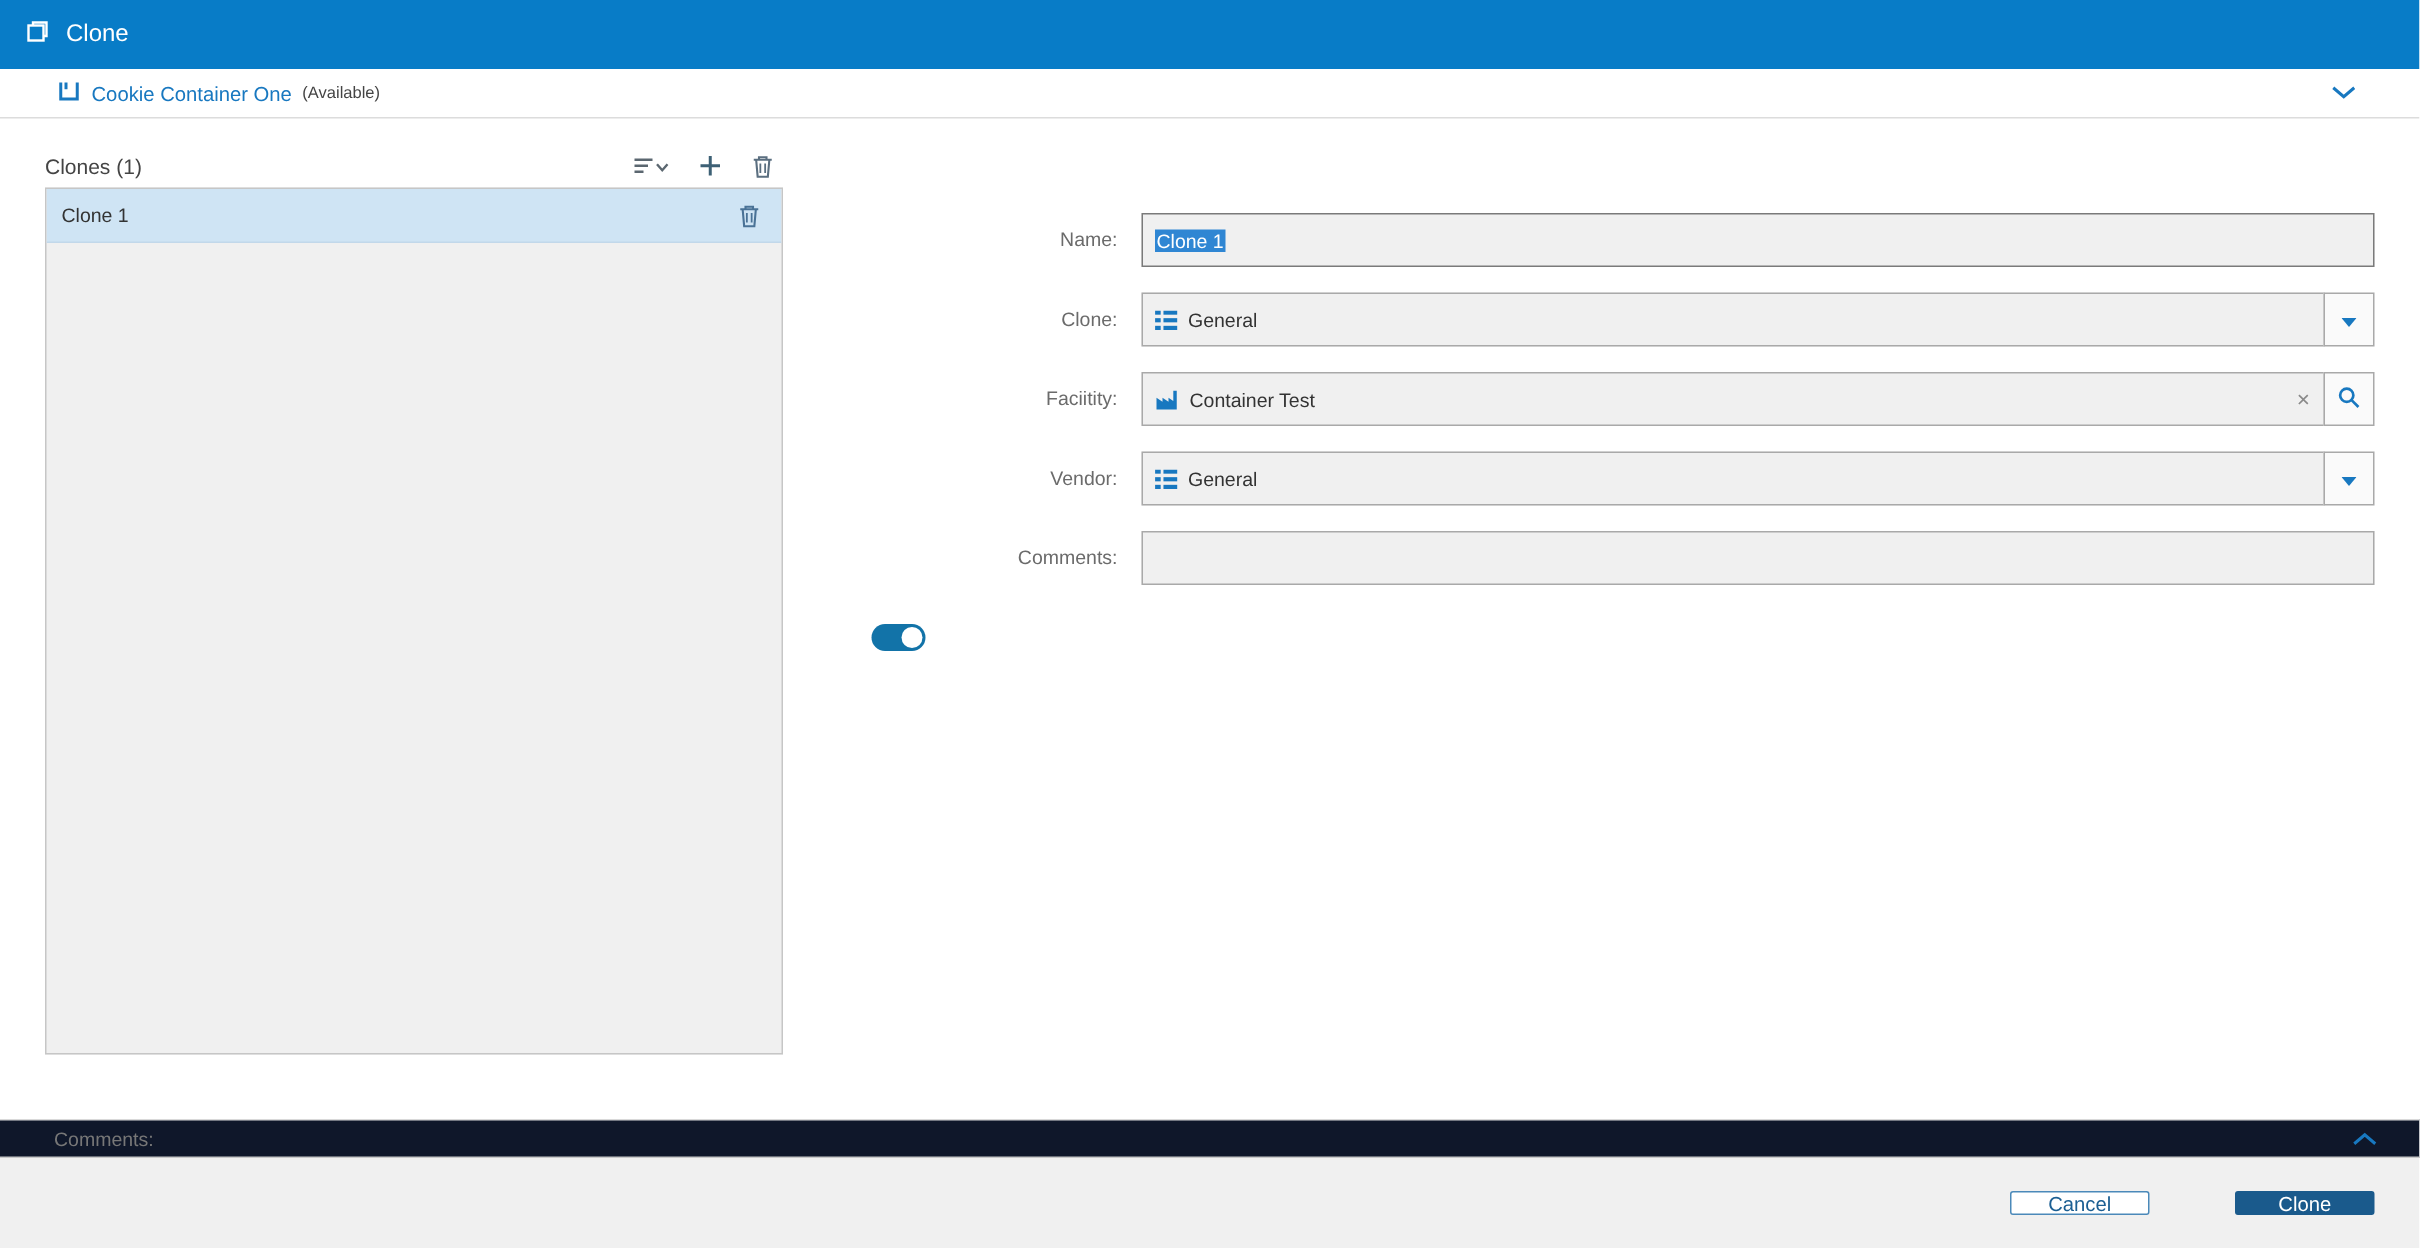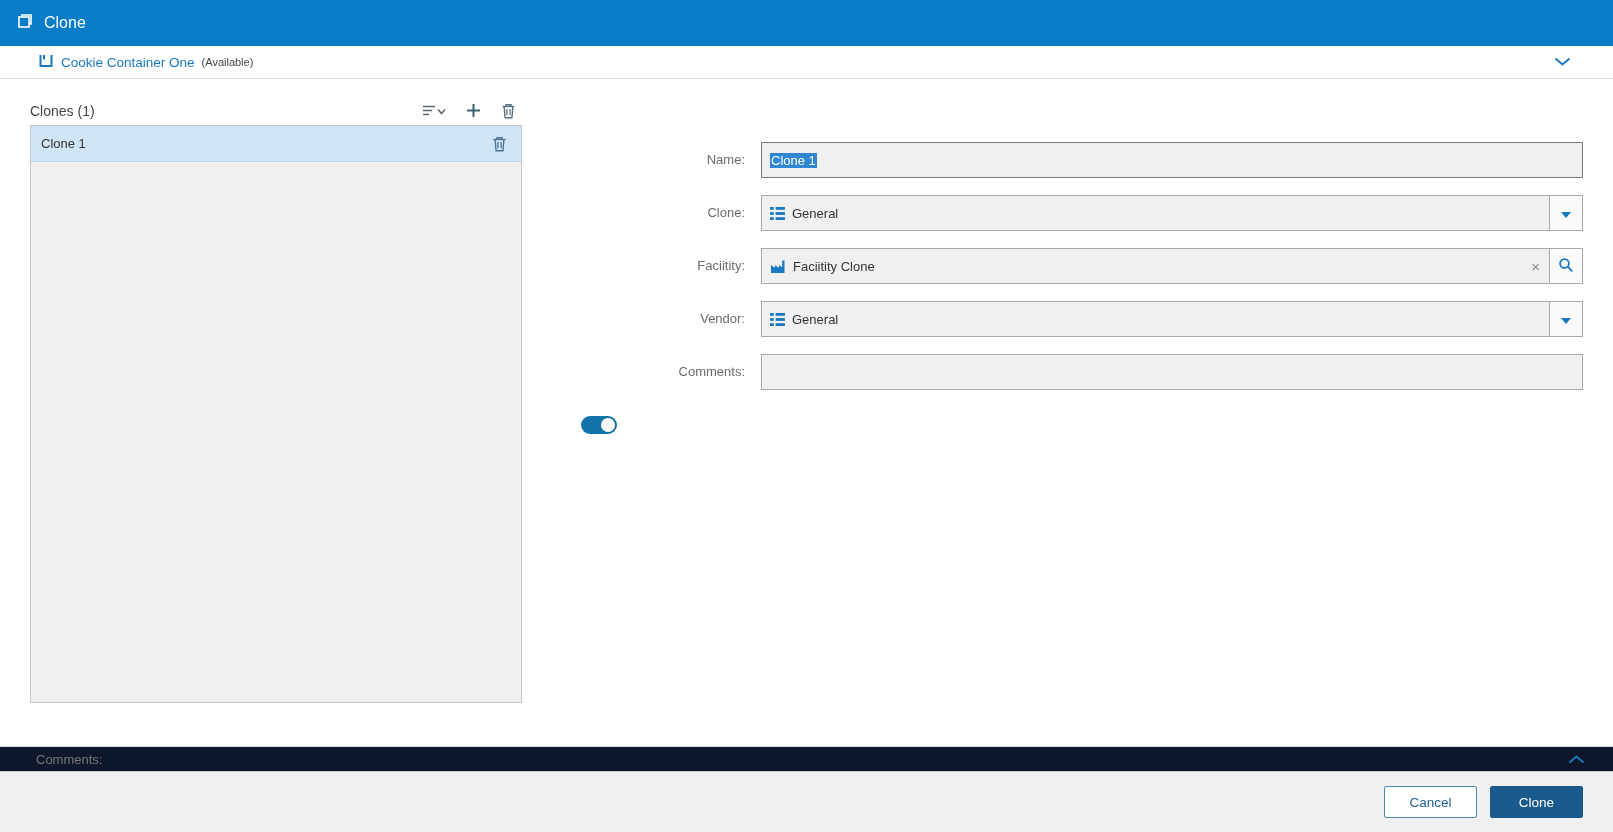--- a/index.html
+++ b/index.html
@@ -56,22 +56,22 @@
   
   .comments { position: absolute; left: 0; top: 746px; width: 100%; height: 26px;
     border-top: 1px solid #d9d9d9; border-bottom: 1px solid #c9c9c9; display: flex; align-items: center;
     padding: 0 26px 0 36px; background: #0f172a; }
   .comments .lbl { color: #777; font-size: 13px; }
   .comments .spacer { flex: 1; }
 
   
   .footer { position: absolute; left: 0; top: 772px; width: 100%; height: 60px; background: #f0f0f0;
     display: flex; align-items: center; justify-content: flex-end; gap: 13px; padding-right: 30px; }
-  .btn { height: 32px; min-width: 93px; font-size: 13.5px; border-radius: 2px; cursor: pointer; padding: 0 18px;
-    font-family: inherit; }
+  .btn { height: 16px; min-width: 93px; font-size: 13.5px; border-radius: 2px; cursor: pointer; padding: 0 18px;
+    font-family: inherit; margin-left: 44px; }
   .btn-secondary { background: #fff; border: 1px solid #4b89b9; color: #1c5f93; }
   .btn-primary { background: #1a5a8c; border: 1px solid #1a5a8c; color: #fff; }
 </style>
 </head>
 <body>
 
 <div id="app">
 
   <div class="titlebar">
     <span>
@@ -181,21 +181,21 @@
 
     <div class="frow">
       <div class="flabel">Faciitity:</div>
       <div class="fctrl">
         <div class="fld combo-main">
           <span class="lead-ico">
             <svg width="16" height="15" viewBox="0 0 16 15">
               <path d="M1 14 V6.2 L5 8.8 V6.2 L9 8.8 V6.2 L12.2 8.3 V1.5 h2.3 V14 z" fill="#1878c0"></path>
             </svg>
           </span>
-          <span>Faciitity Clone</span>
+          <span>Container Test</span>
           <span class="clear-x">×</span>
         </div>
         <button class="side-btn">
           <span>
             <svg width="16" height="16" viewBox="0 0 16 16">
               <circle cx="6.5" cy="6.5" r="4.4" fill="none" stroke="#1878c0" stroke-width="1.8"></circle>
               <path d="M9.9 9.9 L14.3 14.3" stroke="#1878c0" stroke-width="1.8"></path>
             </svg>
           </span>
         </button>

